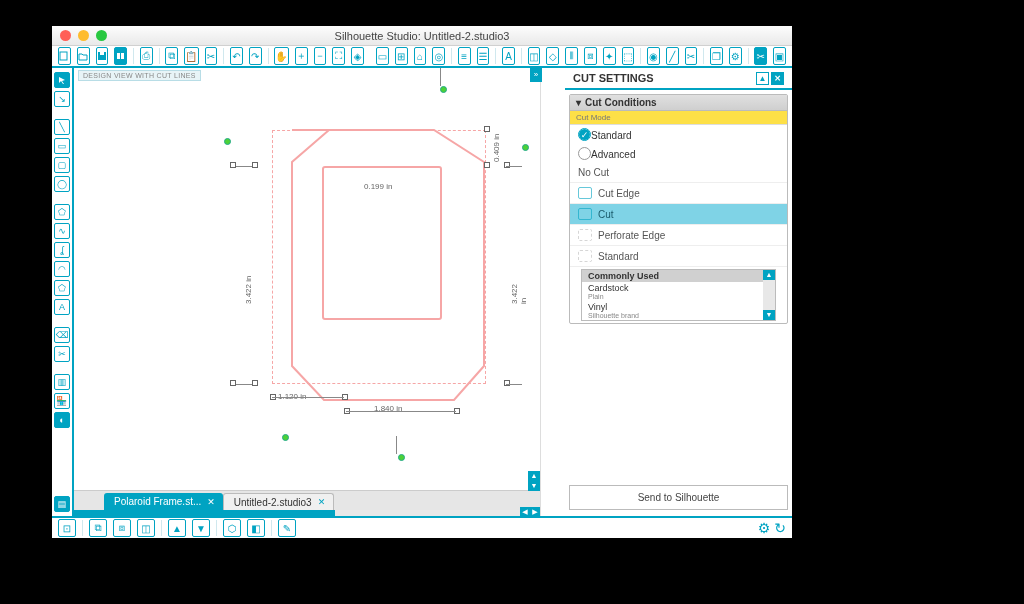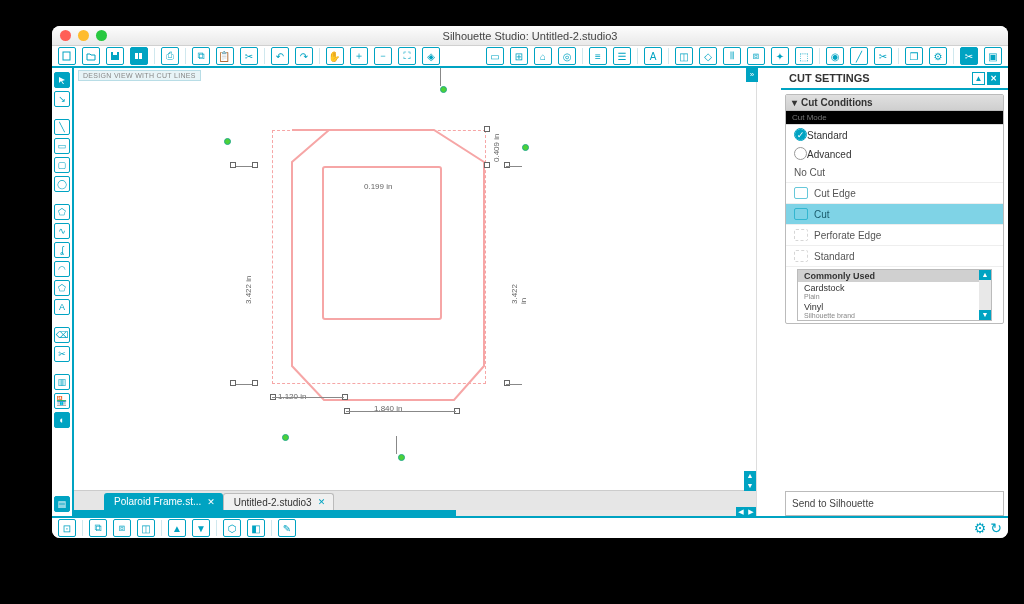--- a/index.html
+++ b/index.html
@@ -1,17 +1,17 @@
 <!DOCTYPE html>
 <html><head>
 <meta charset="utf-8">
 <style>
 * { box-sizing: border-box; margin: 0; padding: 0; font-family: -apple-system, "Helvetica Neue", Arial, sans-serif; }
 body { background: #000; width: 1024px; height: 604px; overflow: hidden; position: relative; }
-.window { position: absolute; left: 52px; top: 26px; width: 956px; height: 512px; background: #f4f4f4; border-radius: 8px; box-shadow: 0 10px 40px rgba(0,0,0,.5); display: flex; flex-direction: column; overflow: hidden; }
+.window { position: absolute; left: 52px; top: 26px; width: 740px; height: 512px; background: #f4f4f4; border-radius: 0; box-shadow: 0 10px 40px rgba(0,0,0,.5); display: flex; flex-direction: column; overflow: hidden; }
 .titlebar { height: 20px; background: linear-gradient(#fdfdfd,#e9e9e9); display: flex; align-items: center; padding: 0 8px; border-bottom: 1px solid #d0d0d0; position: relative; }
 .traffic { display: flex; gap: 7px; }
 .dot { width: 11px; height: 11px; border-radius: 50%; }
 .red { background: #ff5f57; } .yel { background: #febc2e; } .grn { background: #28c840; }
 .title { position: absolute; left: 0; right: 0; text-align: center; font-size: 11px; color: #444; }
 
 .toolbar { height: 22px; background: #fff; border-bottom: 2px solid #00a3c2; display: flex; align-items: center; gap: 6px; padding: 0 6px; }
 .tbtn { width: 18px; height: 18px; border: 1px solid #00a3c2; border-radius: 2px; background: #fff; display: flex; align-items: center; justify-content: center; font-size: 10px; color: #00a3c2; cursor: pointer; }
 .tbtn.fill { background: #00a3c2; color: #fff; }
 .tsep { width: 1px; height: 16px; background: #d0e8ee; }
@@ -49,42 +49,42 @@
 .varrow div { height: 10px; background: #00a3c2; color: #fff; font-size: 7px; text-align: center; line-height: 10px; }
 .panelarrow { position: absolute; right: -2px; top: 0; width: 12px; height: 14px; background: #00a3c2; color: #fff; font-size: 8px; text-align: center; line-height: 14px; }
 
 .rpanel { width: 252px; background: #fff; border-left: 1px solid #ddd; display: flex; flex-direction: column; padding-left: 24px; }
 .rhead { height: 22px; border-bottom: 2px solid #00a3c2; display: flex; align-items: center; padding: 0 8px; font-size: 11px; font-weight: bold; color: #333; }
 .rhead .ctrls { margin-left: auto; display: flex; gap: 2px; }
 .rhead .c { width: 13px; height: 13px; border: 1px solid #00a3c2; font-size: 8px; color: #00a3c2; display: flex; align-items: center; justify-content: center; }
 
 .section { border: 1px solid #bbb; margin: 4px; border-radius: 2px; }
 .sechead { background: linear-gradient(#e0e0e0,#cfcfcf); font-size: 10px; font-weight: bold; color: #333; padding: 2px 6px; display: flex; align-items: center; gap: 4px; border-bottom: 1px solid #bbb; }
-.subhead { font-size: 8px; color: #777; padding: 2px 6px; background: #000000; border-bottom: 1px solid #ddd; }
+.subhead { font-size: 8px; color: #777; padding: 2px 6px; background: #fde047; border-bottom: 1px solid #ddd; }
 .radio { display: flex; align-items: flex-end; gap: 0; padding: 3px 8px; font-size: 10px; color: #333; }
 .rcircle { width: 13px; height: 13px; border-radius: 50%; border: 1.5px solid #999; display: flex; align-items: center; justify-content: center; }
 .rcircle.sel { border-color: #00a3c2; }
 .rcircle.sel::after { content: '✓'; font-size: 9px; color: #fff; background: #00a3c2; width: 100%; height: 100%; border-radius: 50%; display: flex; align-items: center; justify-content: center; }
 
 .cutstyle { padding: 0; }
 .cutopt { padding: 4px 8px; font-size: 10px; color: #555; border-bottom: 1px solid #eee; display: flex; align-items: center; gap: 6px; }
 .cutopt.sel { background: #7fd3e6; color: #1a5b6b; }
 .cutico { width: 14px; height: 12px; border: 1px solid #00a3c2; border-radius: 2px; display: inline-block; opacity: .6; }
 .cutico.gray { border: 1px dashed #bbb; }
 
 .matlist { border: 1px solid #bbb; margin: 2px 11px; max-height: 72px; overflow: hidden; position: relative; }
 .matitem { padding: 1px 6px; font-size: 9px; color: #333; }
 .matitem .sub { font-size: 7px; color: #888; display: block; }
 .matitem.head { background: #d0d0d0; font-weight: bold; }
 .matitem.sel { background: #7fd3e6; }
 .matscroll { position: absolute; right: 0; top: 0; bottom: 0; width: 12px; background: #e8e8e8; display: flex; flex-direction: column; }
 .matscroll .ar { height: 10px; background: #00a3c2; color: #fff; font-size: 7px; text-align: center; line-height: 10px; }
 .matscroll .tbar { flex: 1; }
 
-.sendbtn { margin: 0 4px; border: 1px solid #bbb; font-size: 10px; color: #444; text-align: left; padding: 6px; background: #fff; cursor: pointer; }
+.sendbtn { margin: 6px 4px; border: 1px solid #bbb; font-size: 10px; color: #444; text-align: center; padding: 6px; background: #fff; cursor: pointer; }
 
 .bottombar { height: 22px; background: #fff; border-top: 2px solid #00a3c2; display: flex; align-items: center; padding: 0 6px; gap: 6px; }
 .botgear { margin-left: auto; display: flex; gap: 4px; }
 
 svg { display: block; }
 </style>
 </head>
 <body>
 
 <div class="window">

